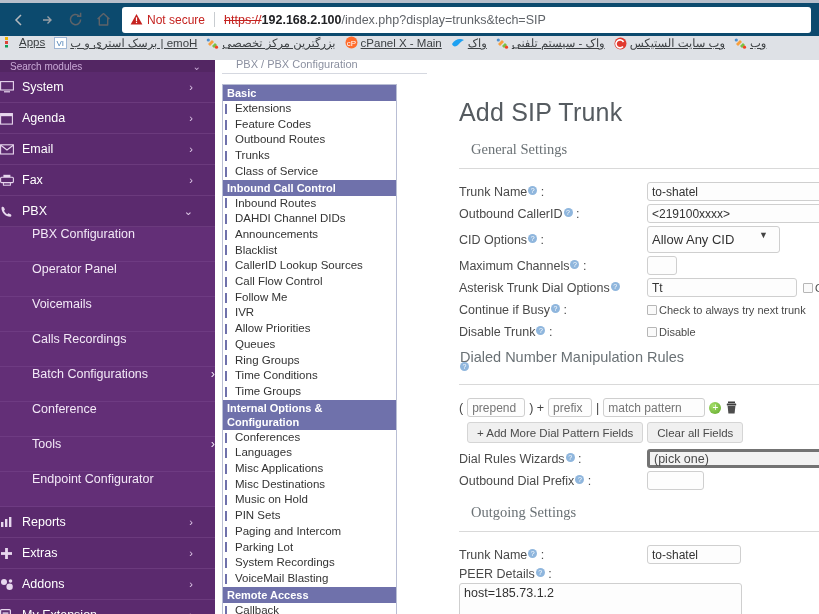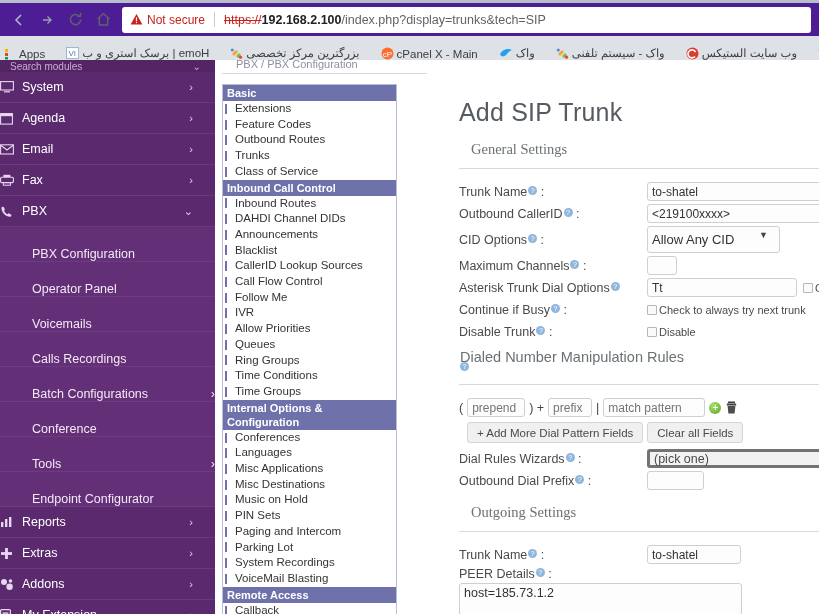--- a/index.html
+++ b/index.html
@@ -17,21 +17,21 @@
     background: #dee1e6;
   }
   #tabstrip-sliver {
     height: 3px;
     background: #b8bfcb;
   }
   #toolbar {
     height: 33px;
     display: flex;
     align-items: center;
-    background: #4c1d95;
+    background: #0c4a6e;
     padding: 0 6px;
     gap: 2px;
   }
   .nav-btn {
     width: 26px; height: 26px;
     display: flex; align-items: center; justify-content: center;
     color: #5f6368;
     border-radius: 50%;
     flex: 0 0 auto;
   }
@@ -80,27 +80,28 @@
     text-decoration-color: #c5221f;
   }
   #url-host { color: #202124; font-weight: 600; }
   #url-path { color: #5f6368; }
 
   
   #bookmarks-bar {
     height: 24px;
     background: #dee1e6;
     display: flex;
-    align-items: flex-end;
+    align-items: flex-start;
     padding: 0 4px;
-    gap: 21px;
+    gap: 9px;
     overflow: hidden;
     white-space: nowrap;
     font-size: 11.5px;
     color: #3c4043;
+    text-decoration: underline;
   }
   .bm {
     display: flex;
     align-items: center;
     gap: 3px;
     flex: 0 0 auto;
     max-width: none;
   }
   .bm-label { white-space: nowrap; }
   .bm-label.rtl { direction: rtl; unicode-bidi: bidi-override; }
@@ -152,21 +153,21 @@
   .side-item .s-label { flex: 1 1 auto; }
   .side-item .chev {
     font-size: 11px;
     color: #e0cbe9;
     margin-right: 22px;
     flex: 0 0 auto;
   }
   .side-sub {
     height: 35px;
     display: flex;
-    align-items: flex-end;
+    align-items: flex-start;
     padding-left: 32px;
     color: #f3e9f7;
     font-size: 12.5px;
     background: #632f77;
     border-bottom: 1px solid #6e3b82;
   }
   .side-sub .s-label { flex: 1 1 auto; }
 
   
   #navcol {

